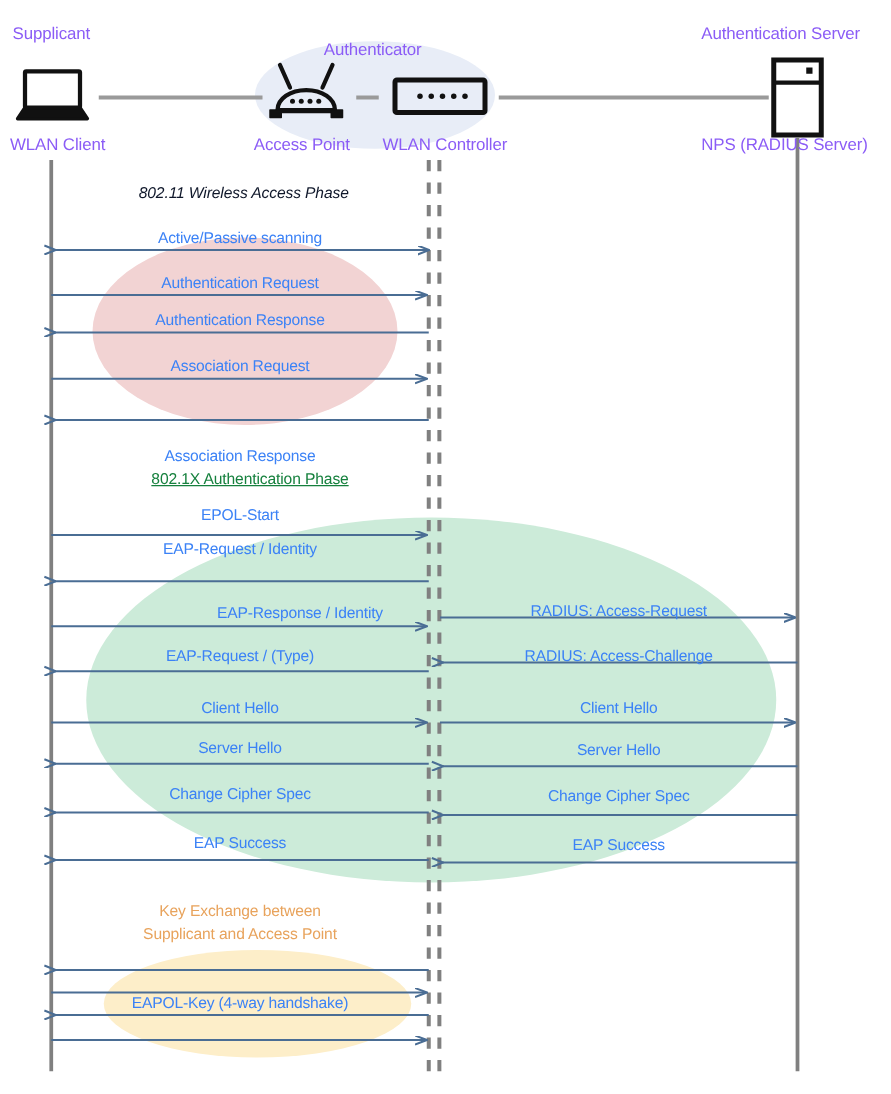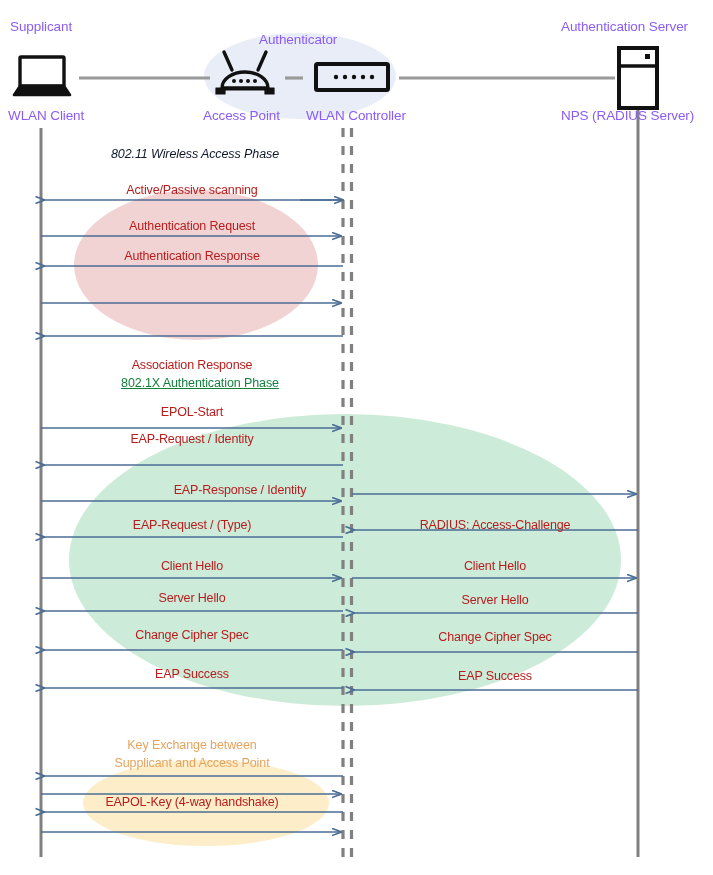--- a/index.html
+++ b/index.html
@@ -29,35 +29,35 @@
     font-size: 13.5px;
     color: #8b5cf6;
     white-space: nowrap;
     letter-spacing: -0.1px;
   }
   .role-label { font-size: 13.5px; }
   .node-label { font-size: 13.5px; }
   .msg-label {
     position: absolute;
     font-size: 12.5px;
-    color: #b91c1c;
+    color: #3b82f6;
     white-space: nowrap;
     text-align: center;
     letter-spacing: -0.15px;
   }
   .phase-label {
     position: absolute;
     font-size: 12.5px;
     white-space: nowrap;
     text-align: center;
     letter-spacing: -0.1px;
   }
   .phase-1 { color: #0f172a; font-style: italic; }
   .phase-2 { color: #15803d; text-decoration: underline; }
-  .phase-3 { color: #e8a35c; margin-top: 16px; }
+  .phase-3 { color: #e8a35c; }
 </style>
 </head>
 <body>
 
 <div id="stage">
 
   <svg id="diagram" viewBox="0 0 713 875">
     <defs>
       <marker id="arrowR" markerWidth="10" markerHeight="10" refX="9" refY="3.6" orient="auto" markerUnits="userSpaceOnUse">
         <path d="M0,0 L9.5,3.6 L0,7.2" fill="none" stroke="#4a6d94" stroke-width="1.6"></path>
@@ -162,31 +162,33 @@
   <div class="hdr-label node-label" style="left:561px; top:108px;">NPS (RADIUS Server)</div>
 
   <div class="phase-label phase-1" style="left:0px; top:147px; width:390px;">802.11 Wireless Access Phase</div>
   <div class="phase-label phase-2" style="left:0px; top:376px; width:400px;">802.1X Authentication Phase</div>
   <div class="phase-label phase-3" style="left:0px; top:722px; width:384px;">Key Exchange between</div>
   <div class="phase-label phase-3" style="left:0px; top:740px; width:384px;">Supplicant and Access Point</div>
 
   <div class="msg-label" style="left:42px; top:183px; width:300px;">Active/Passive scanning</div>
   <div class="msg-label" style="left:42px; top:219px; width:300px;">Authentication Request</div>
   <div class="msg-label" style="left:42px; top:249px; width:300px;">Authentication Response</div>
+  <div class="msg-label" style="left:42px; top:286px; width:300px;">Association Request</div>
   <div class="msg-label" style="left:42px; top:318px; width:300px;margin-top:40px;">Association Response</div>
 
   <div class="msg-label" style="left:42px; top:405px; width:300px;">EPOL-Start</div>
   <div class="msg-label" style="left:42px; top:432px; width:300px;">EAP-Request / Identity</div>
   <div class="msg-label" style="left:42px; top:483px; width:300px;padding-left:48px;">EAP-Response / Identity</div>
   <div class="msg-label" style="left:42px; top:518px; width:300px;">EAP-Request / (Type)</div>
   <div class="msg-label" style="left:42px; top:559px; width:300px;">Client Hello</div>
   <div class="msg-label" style="left:42px; top:591px; width:300px;">Server Hello</div>
   <div class="msg-label" style="left:42px; top:628px; width:300px;">Change Cipher Spec</div>
   <div class="msg-label" style="left:42px; top:667px; width:300px;">EAP Success</div>
   <div class="msg-label" style="left:42px; top:795px; width:300px;">EAPOL-Key (4-way handshake)</div>
 
+  <div class="msg-label" style="left:352px; top:482px; width:286px;">RADIUS: Access-Request</div>
   <div class="msg-label" style="left:352px; top:518px; width:286px;">RADIUS: Access-Challenge</div>
   <div class="msg-label" style="left:352px; top:559px; width:286px;">Client Hello</div>
   <div class="msg-label" style="left:352px; top:593px; width:286px;">Server Hello</div>
   <div class="msg-label" style="left:352px; top:630px; width:286px;">Change Cipher Spec</div>
   <div class="msg-label" style="left:352px; top:669px; width:286px;">EAP Success</div>
 
 </div>
 
 </body></html>

